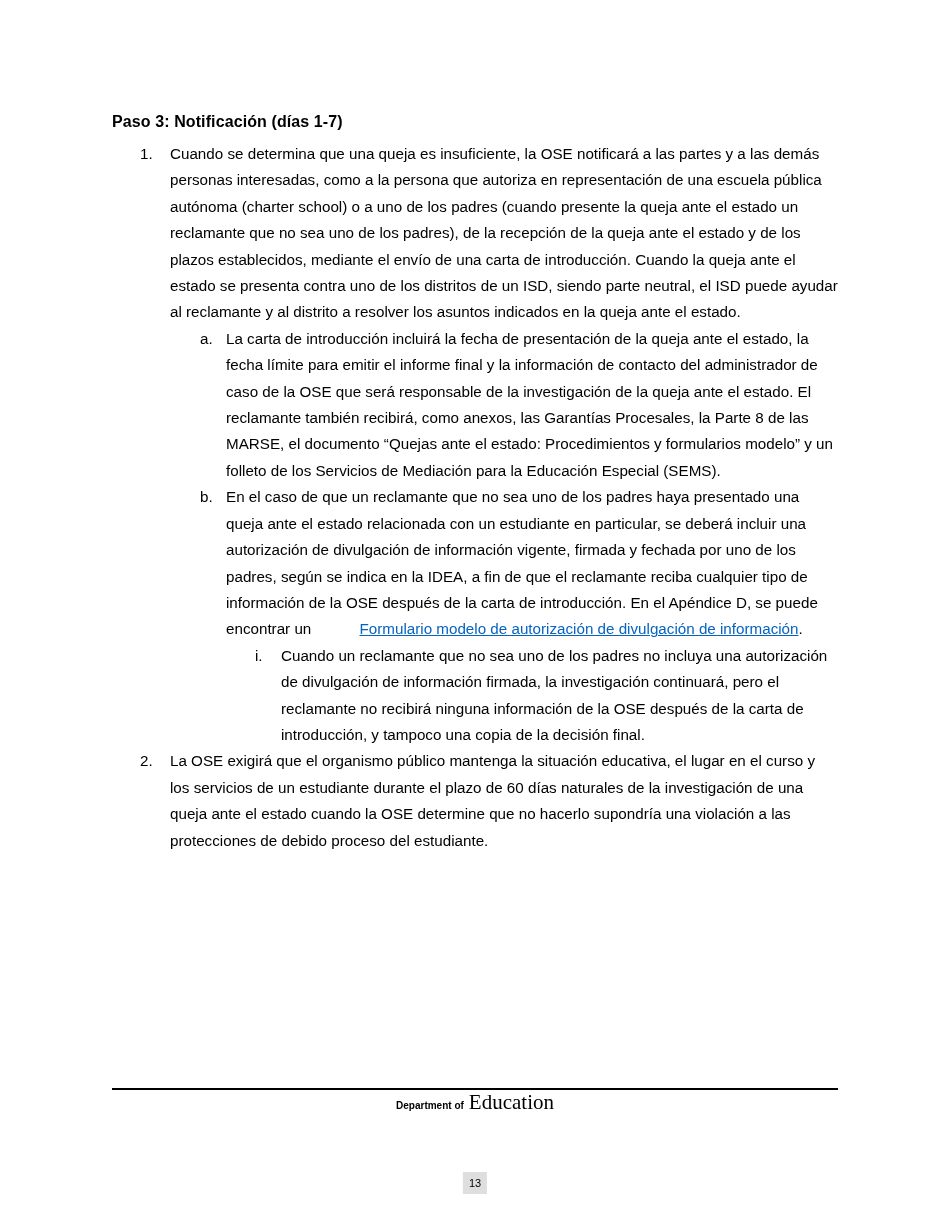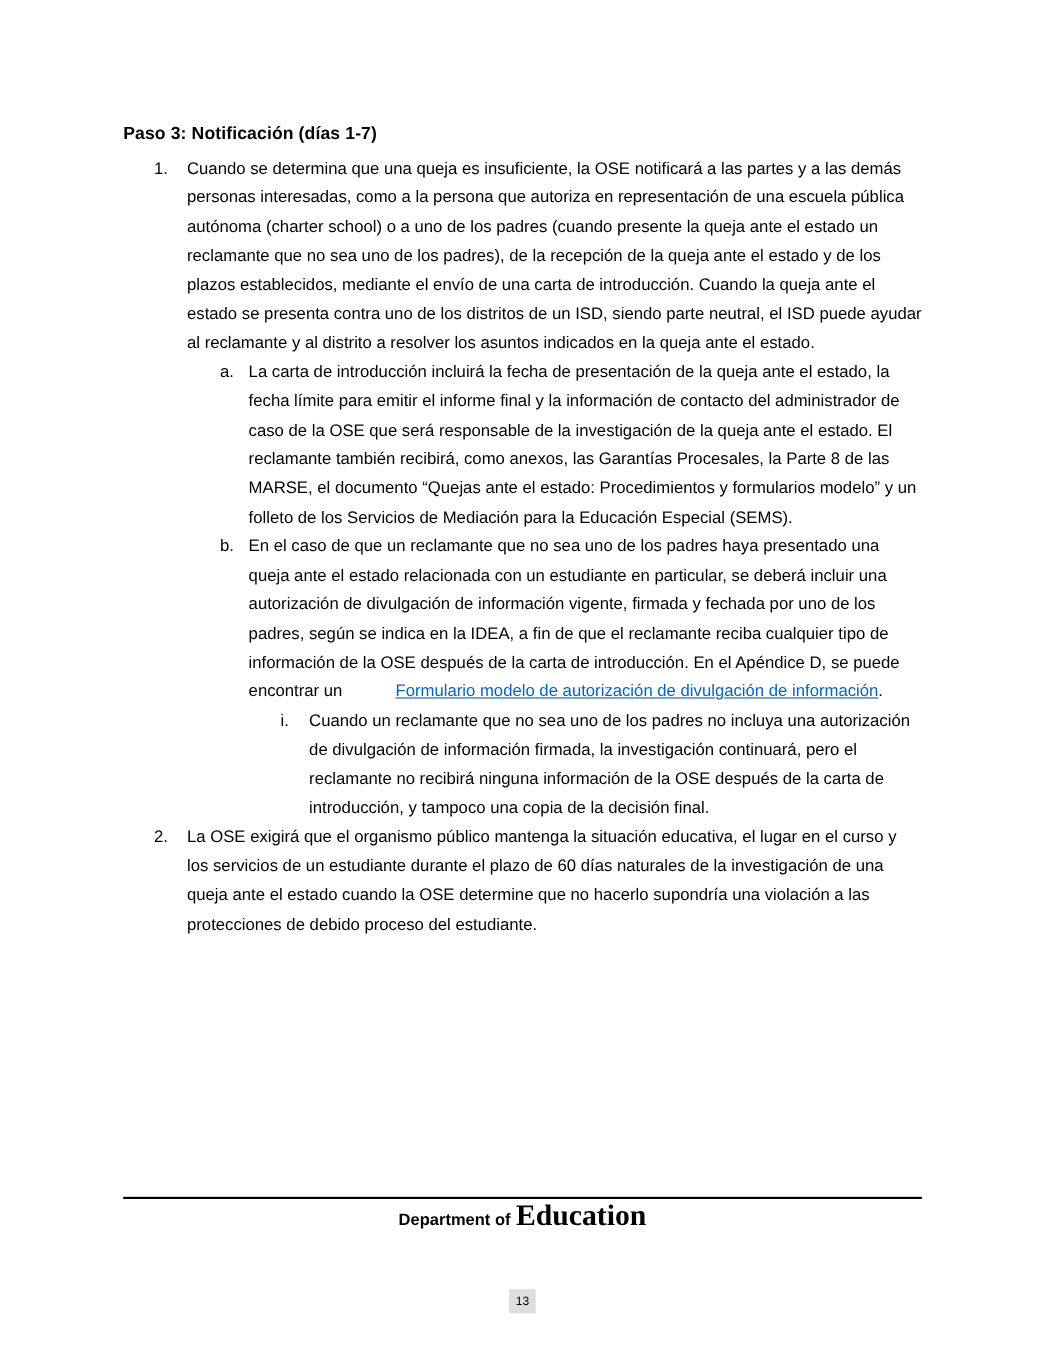--- a/index.html
+++ b/index.html
@@ -67,29 +67,29 @@
     line-height: 30px;
   }
   .logo-state { display: inline-flex; margin: 0 1px; }
   .logo-sub {
     display: flex;
     align-items: baseline;
     gap: 5px;
     margin-top: -5px;
   }
   .logo-dept {
-    font-size: 15px;
+    font-size: 10px;
     font-weight: 700;
     line-height: 9px;
     text-align: right;
   }
   .logo-edu {
     font-family: "Liberation Serif", serif;
-    font-size: 27px;
-    font-weight: 700;
+    font-size: 21px;
+    font-weight: 400;
   }
   .page-number {
     position: absolute;
     top: 1172px;
     left: 50%;
     transform: translateX(-50%);
     font-size: 11px;
     line-height: 22px;
     background: #dedede;
     padding: 0 6px;

